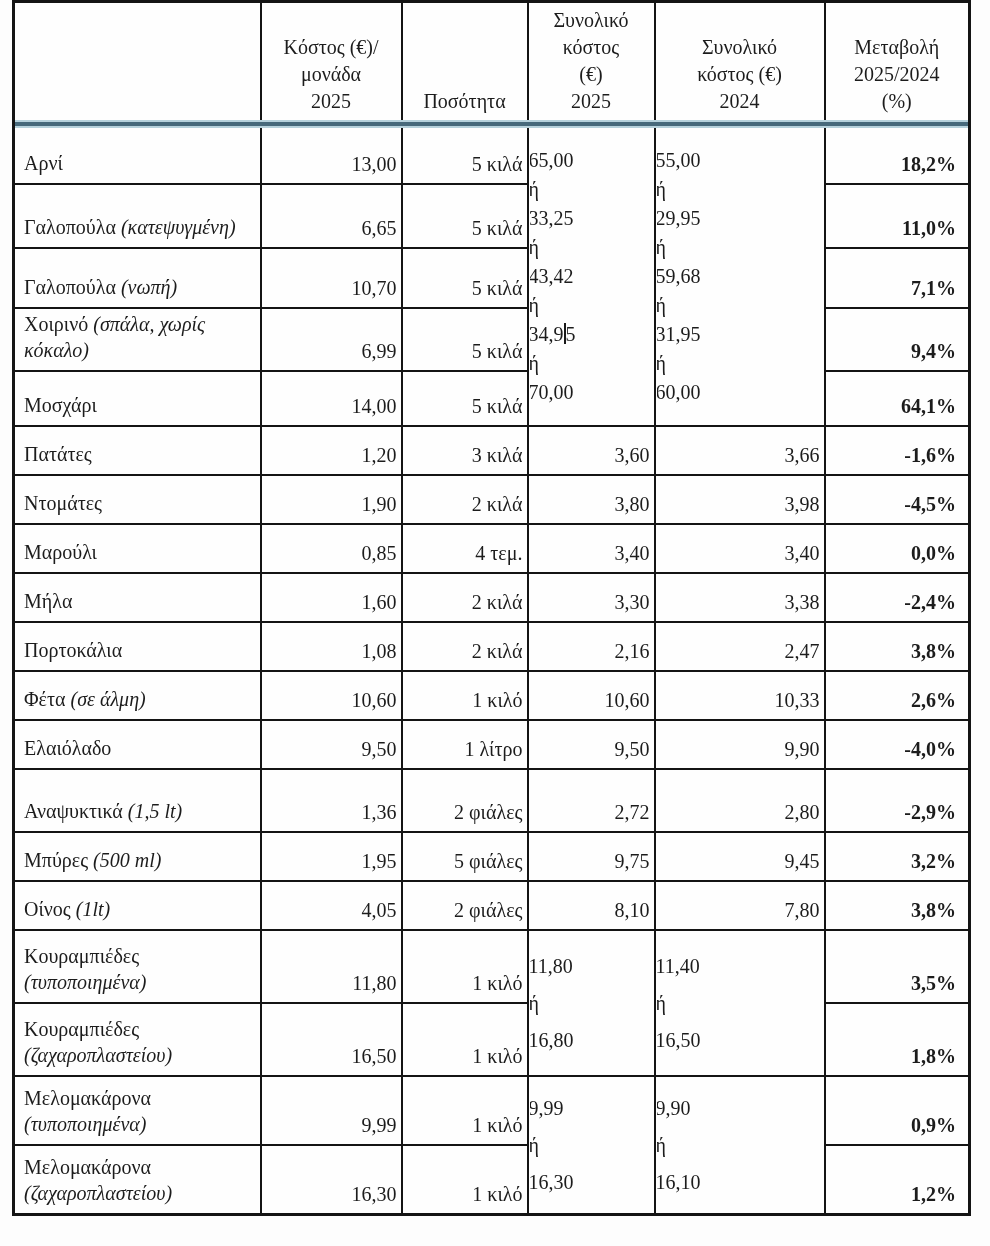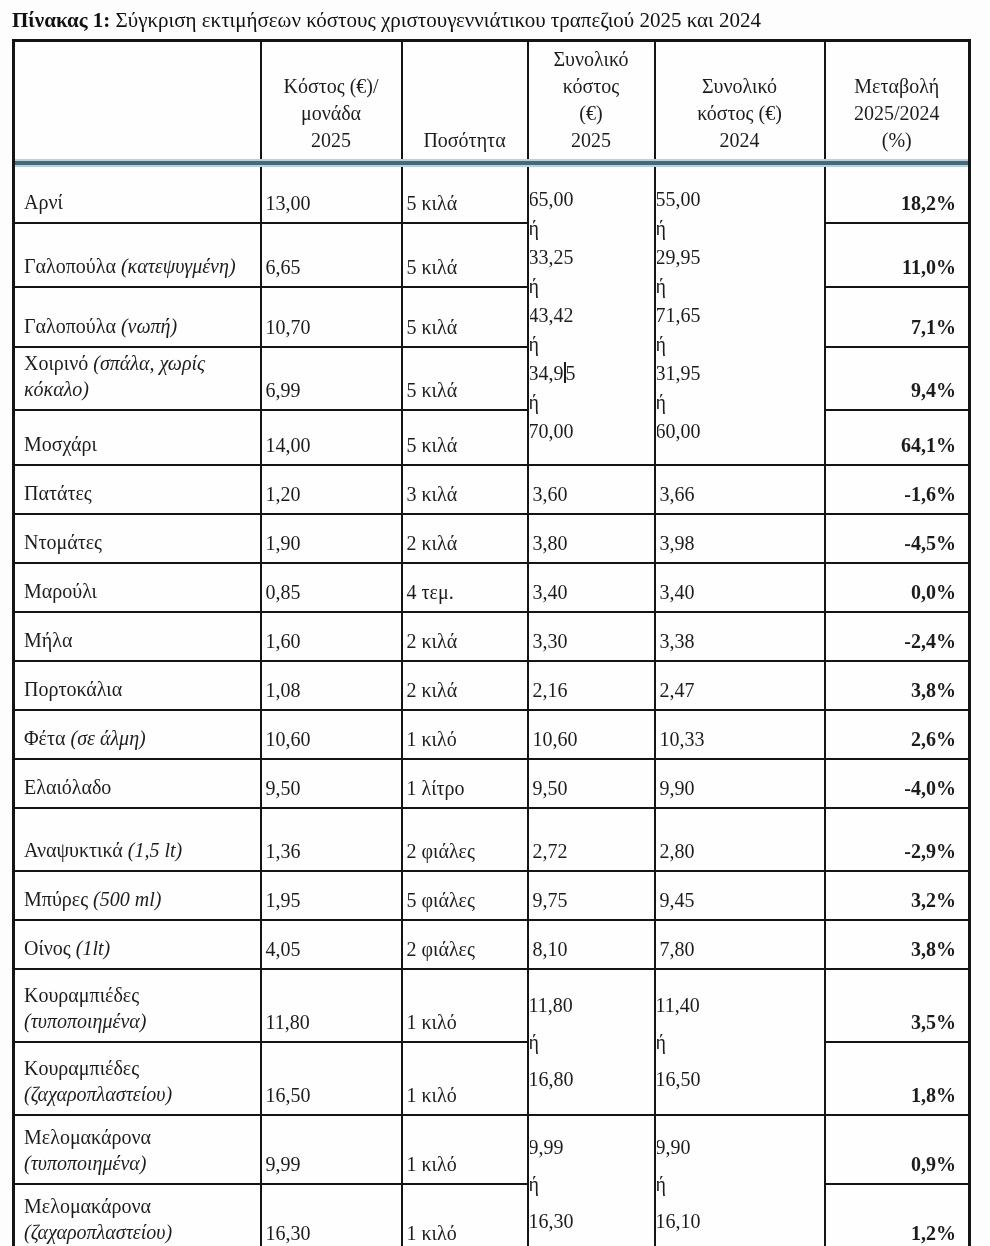--- a/index.html
+++ b/index.html
@@ -29,21 +29,21 @@
     vertical-align: bottom;
     overflow: hidden;
   }
   tr.hdr td { vertical-align: bottom; text-align: center; line-height: 27px; padding-bottom: 5px; white-space: pre-line; border-bottom: hidden; }
   tr.sep td { border-top: hidden; border-bottom: hidden; padding: 0; height: 8px;
     background: linear-gradient(to bottom, #b7d2dc 0px, #b7d2dc 2px, #47697b 2px, #47697b 6px, #b7d2dc 6px, #b7d2dc 8px); }
   tr.sep + tr td { border-top: hidden; margin-top: 23px; }
 
   td.lbl { text-align: left; padding-left: 9px; line-height: 26px; }
   td.lbl .note { font-style: italic; }
-  td.num, td.qty { text-align: left; border-radius: 15px; }
+  td.num, td.qty { text-align: right; border-radius: 15px; }
   td.pct { text-align: right; padding-right: 12px; font-weight: bold; }
   td.merged { text-align: left; vertical-align: middle; padding: 0; border-radius: 24px; }
   td.merged .ln { line-height: 29px; }
   td.merged3 .ln { line-height: 37px; }
 
   tr.hH  td { height: 110px; }
   tr.hm1 td { height: 46px; }
   tr.hm2 td { height: 53px; }
   tr.hm3 td { height: 49px; }
   tr.hm4 td { height: 51px; margin-top: 13px; }
@@ -53,21 +53,20 @@
   tr.hk  td { height: 62px; }
   tr.hmel td { height: 58px; }
 
   .caret { display: inline-block; width: 2px; height: 21px; background: #191919; vertical-align: -3px; }
 </style>
 </head>
 <body>
 
 <div class="page">
 
-  <div class="title"><span class="b">Πίνακας 1:</span><span> Σύγκριση εκτιμήσεων κόστους χριστουγεννιάτικου τραπεζιού 2025 και 2024</span></div>
 
   <table class="costs">
     <colgroup>
       <col style="width:247px">
         <col style="width:141px">
         <col style="width:126px">
       <col style="width:127px">
         <col style="width:170px">
         <col style="width:145px">
     </colgroup>
@@ -108,21 +107,21 @@
             <div class="ln">ή</div>
             <div class="ln">34,9<span class="caret"></span>5</div>
             <div class="ln">ή</div>
             <div class="ln">70,00</div>
           </td>
       <td class="merged" rowspan="5">
             <div class="ln">55,00</div>
             <div class="ln">ή</div>
             <div class="ln">29,95</div>
             <div class="ln">ή</div>
-            <div class="ln">71,65</div>
+            <div class="ln">59,68</div>
             <div class="ln">ή</div>
             <div class="ln">31,95</div>
             <div class="ln">ή</div>
             <div class="ln">60,00</div>
           </td>
       <td class="pct">18,2%</td>
     </tr>
     <tr class="hm2">
       <td class="lbl"><span>Γαλοπούλα</span><span class="note"> (κατεψυγμένη)</span></td>
       <td class="num">6,65</td>

